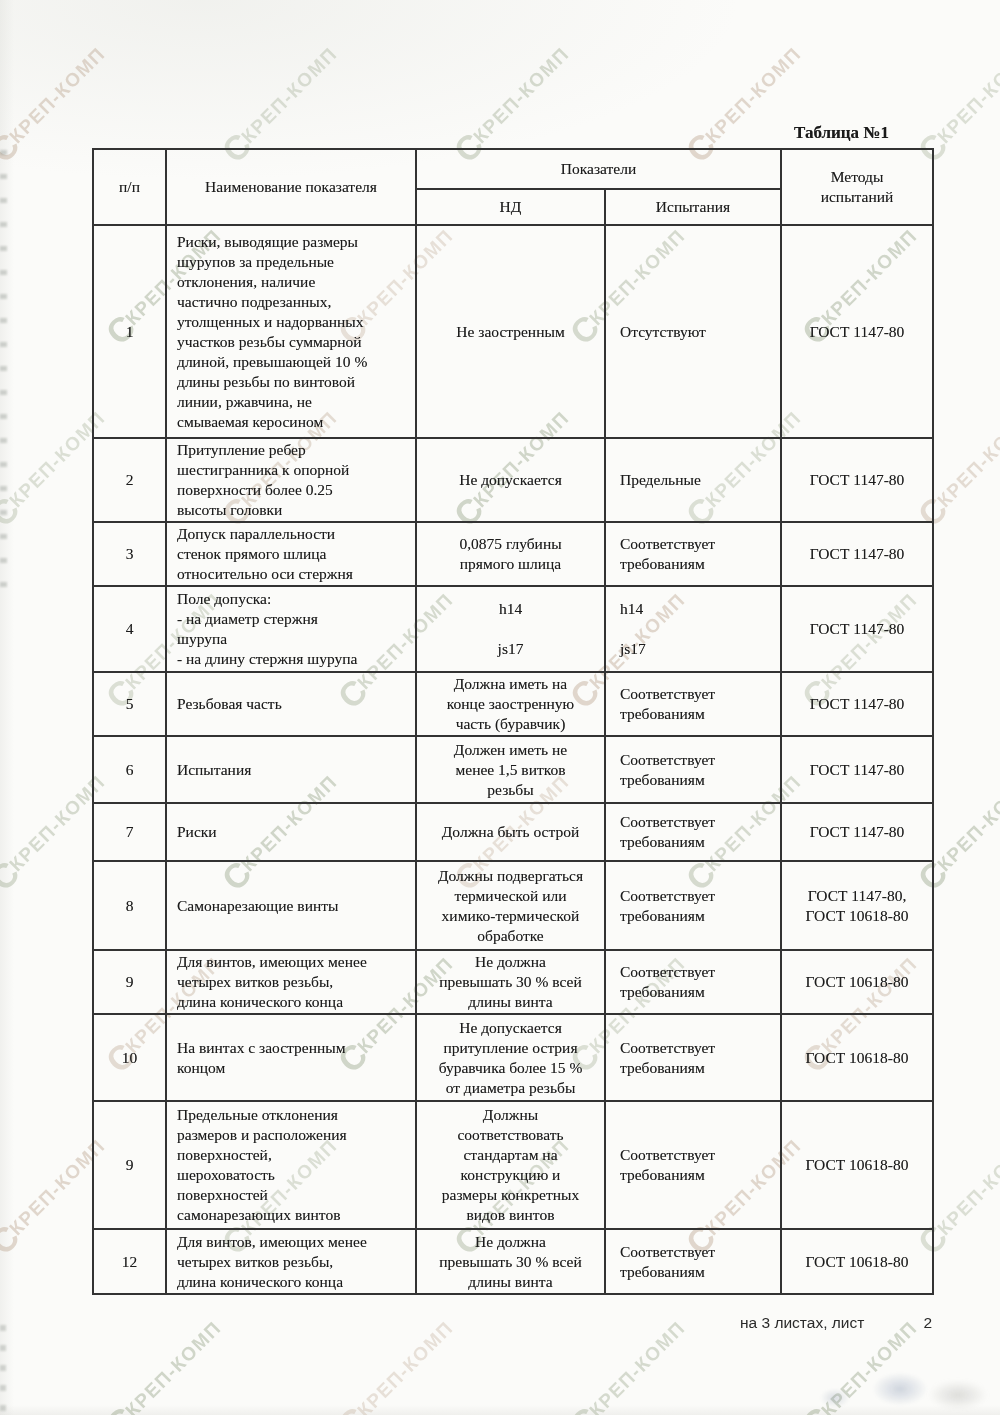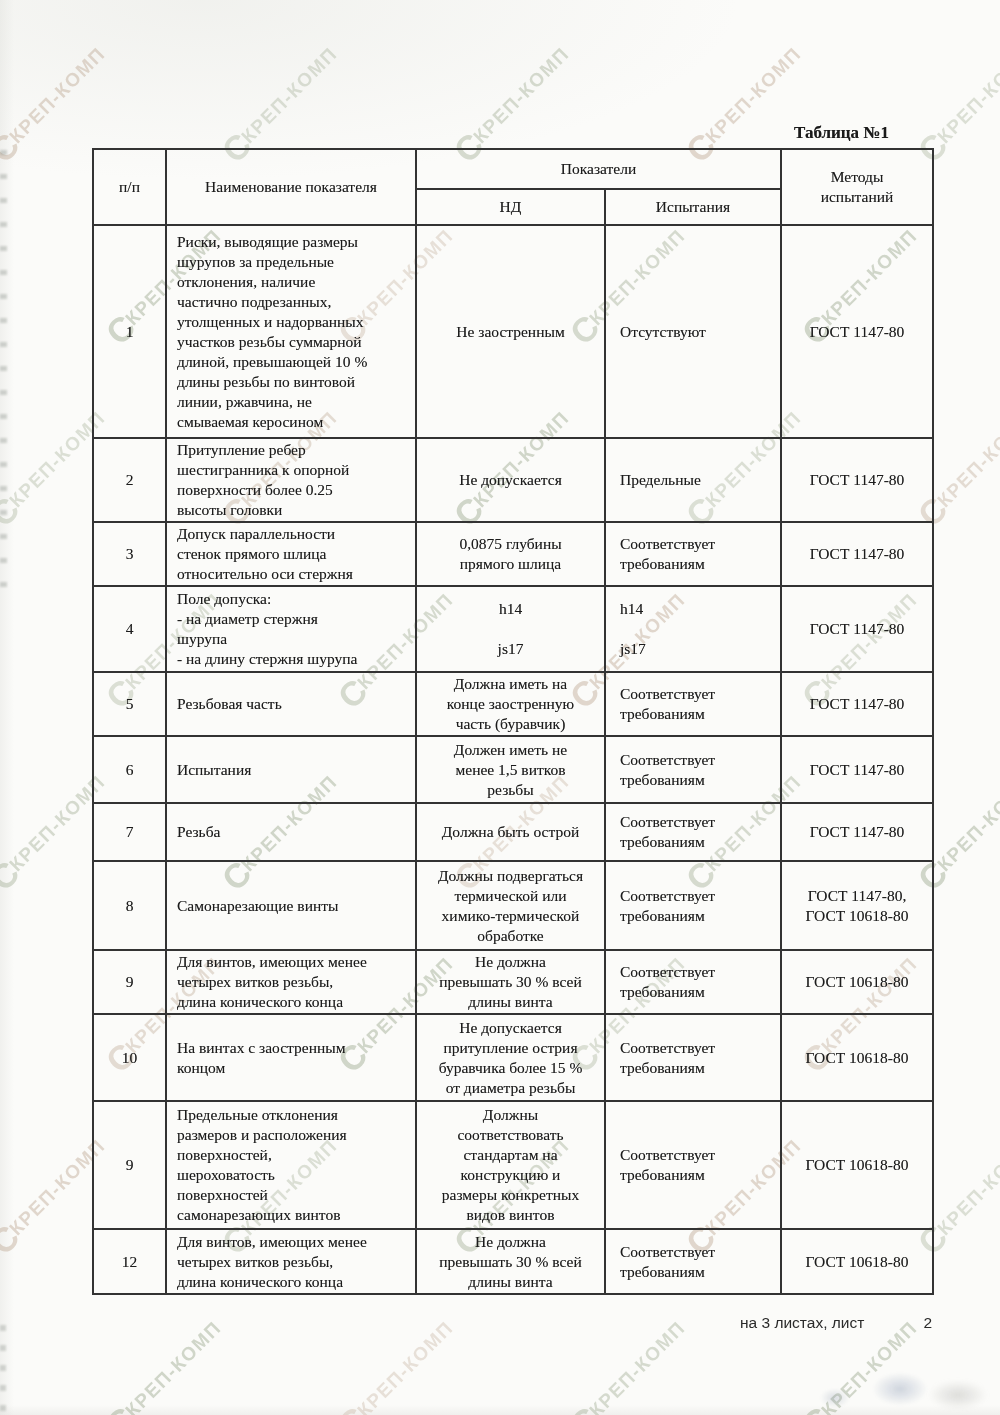--- a/index.html
+++ b/index.html
@@ -225,21 +225,21 @@
         <td class="c-name">Испытания</td>
         <td class="c-nd">Должен иметь не
 менее 1,5 витков
 резьбы</td>
         <td class="c-test">Соответствует
 требованиям</td>
         <td class="c-method">ГОСТ 1147-80</td>
       </tr>
       <tr style="height:49px">
         <td class="c-num">7</td>
-        <td class="c-name">Резьба</td>
+        <td class="c-name">Риски</td>
         <td class="c-nd">Должна быть острой</td>
         <td class="c-test">Соответствует
 требованиям</td>
         <td class="c-method">ГОСТ 1147-80</td>
       </tr>
       <tr style="height:89px">
         <td class="c-num">8</td>
         <td class="c-name">Самонарезающие винты</td>
         <td class="c-nd">Должны подвергаться
 термической или

